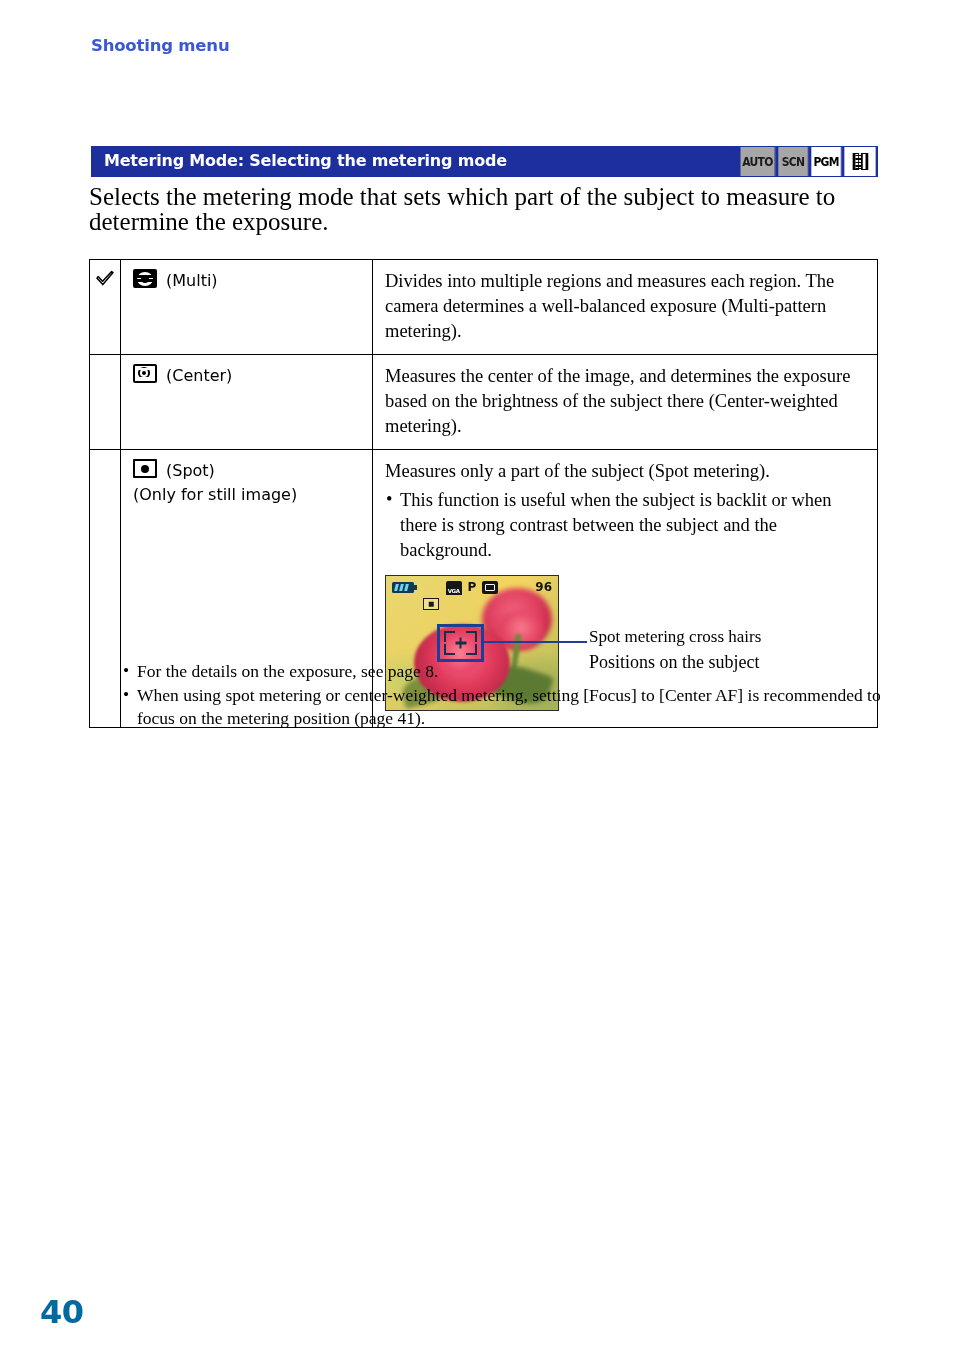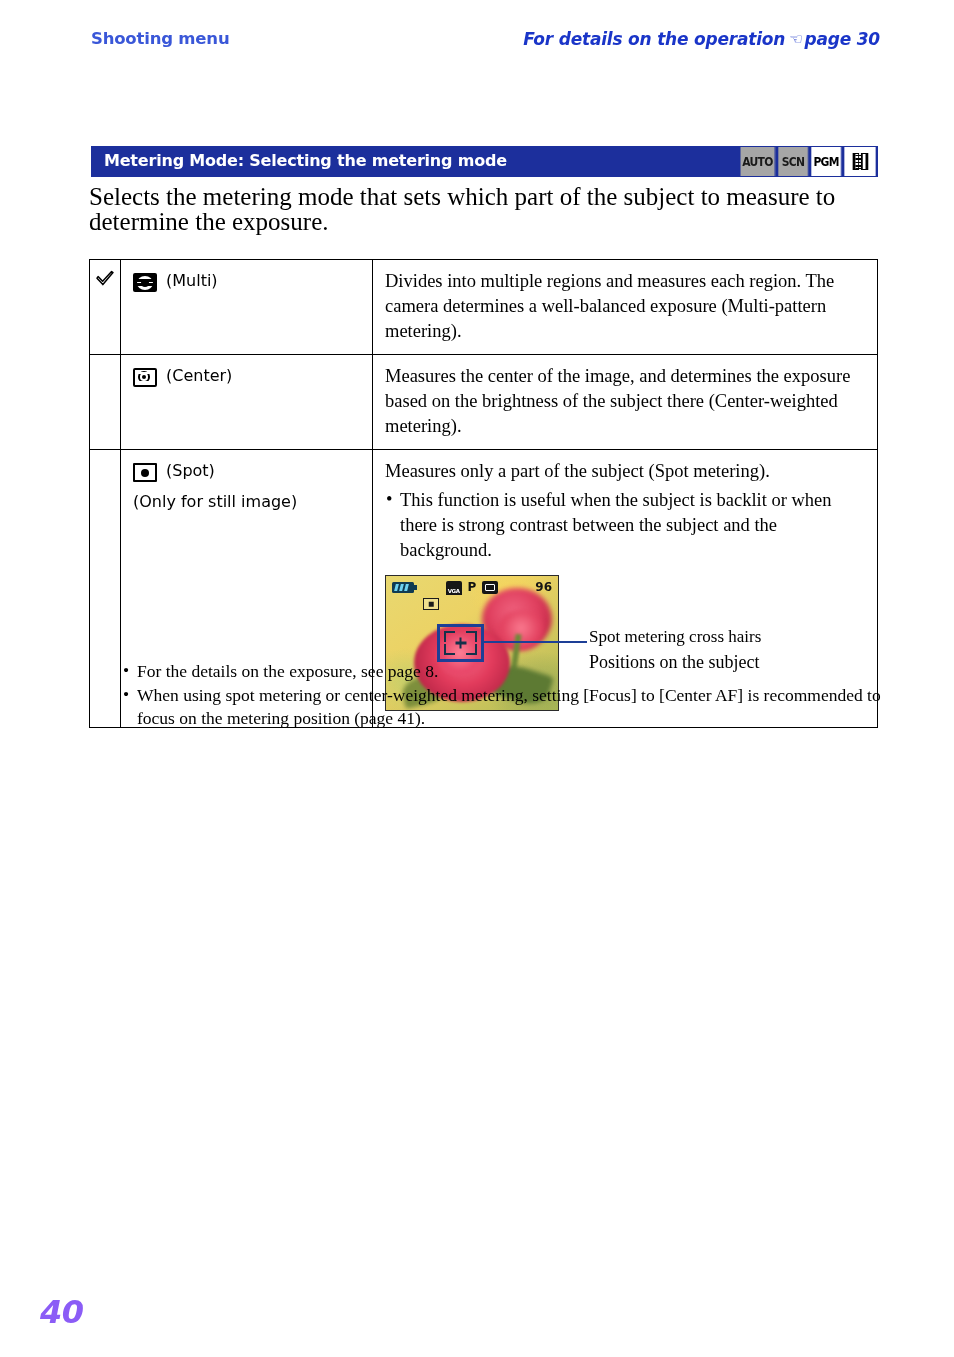--- a/index.html
+++ b/index.html
@@ -13,21 +13,21 @@
     position: relative;
     font-family: "Liberation Serif", serif;
     color: #000000;
     overflow: hidden;
   }
 
   
   .running-head {
     position: absolute;
     left: 0; right: 0;
-    top: 29px;
+    top: 36px;
     height: 30px;
   }
   .rh-left {
     position: absolute;
     left: 91px;
     top: 0;
     font-family: "DejaVu Sans", sans-serif;
     font-weight: bold;
     font-size: 16.5px;
     letter-spacing: -0.2px;
@@ -178,31 +178,31 @@
     align-items: flex-start;
     justify-content: center;
     padding-top: 9px;
   }
   .checkmark {
     width: 20px; height: 20px;
     position: relative;
   }
   .mode-line {
     display: flex;
-    align-items: flex-end;
+    align-items: flex-start;
     gap: 9px;
     font-family: "DejaVu Sans", sans-serif;
     font-size: 16px;
     line-height: 23px;
   }
   .mode-sub {
     font-family: "DejaVu Sans", sans-serif;
     font-size: 16px;
     line-height: 23px;
-    margin-top: 8px;
+    margin-top: 1px;
   }
 
   
   .mi {
     width: 24px; height: 19px;
     box-sizing: border-box;
     position: relative;
     flex: none;
   }
   .mi-multi {
@@ -556,32 +556,28 @@
 
   
   .folio {
     position: absolute;
     left: 40px;
     bottom: 26px;
     font-family: "DejaVu Sans", sans-serif;
     font-weight: bold;
     font-size: 32px;
     letter-spacing: -0.5px;
-    color: #8b5cf6;
-    font-style: italic;
+    color: #0369a1;
   }
 </style>
 </head>
 <body>
 
 <div class="running-head">
   <div class="rh-left">Shooting menu</div>
-  <div class="rh-right">
-    <span>For details on the operation</span><span class="hand-icon">☜</span><span>page 30</span>
-  </div>
 </div>
 
 <div class="section-bar">
   <div class="section-bar-title">Metering Mode: Selecting the metering mode</div>
   <div class="mode-badges">
     <div class="badge inactive">AUTO</div>
     <div class="badge inactive">SCN</div>
     <div class="badge active">PGM</div>
     <div class="badge active movie">
       <span class="film-glyph">

